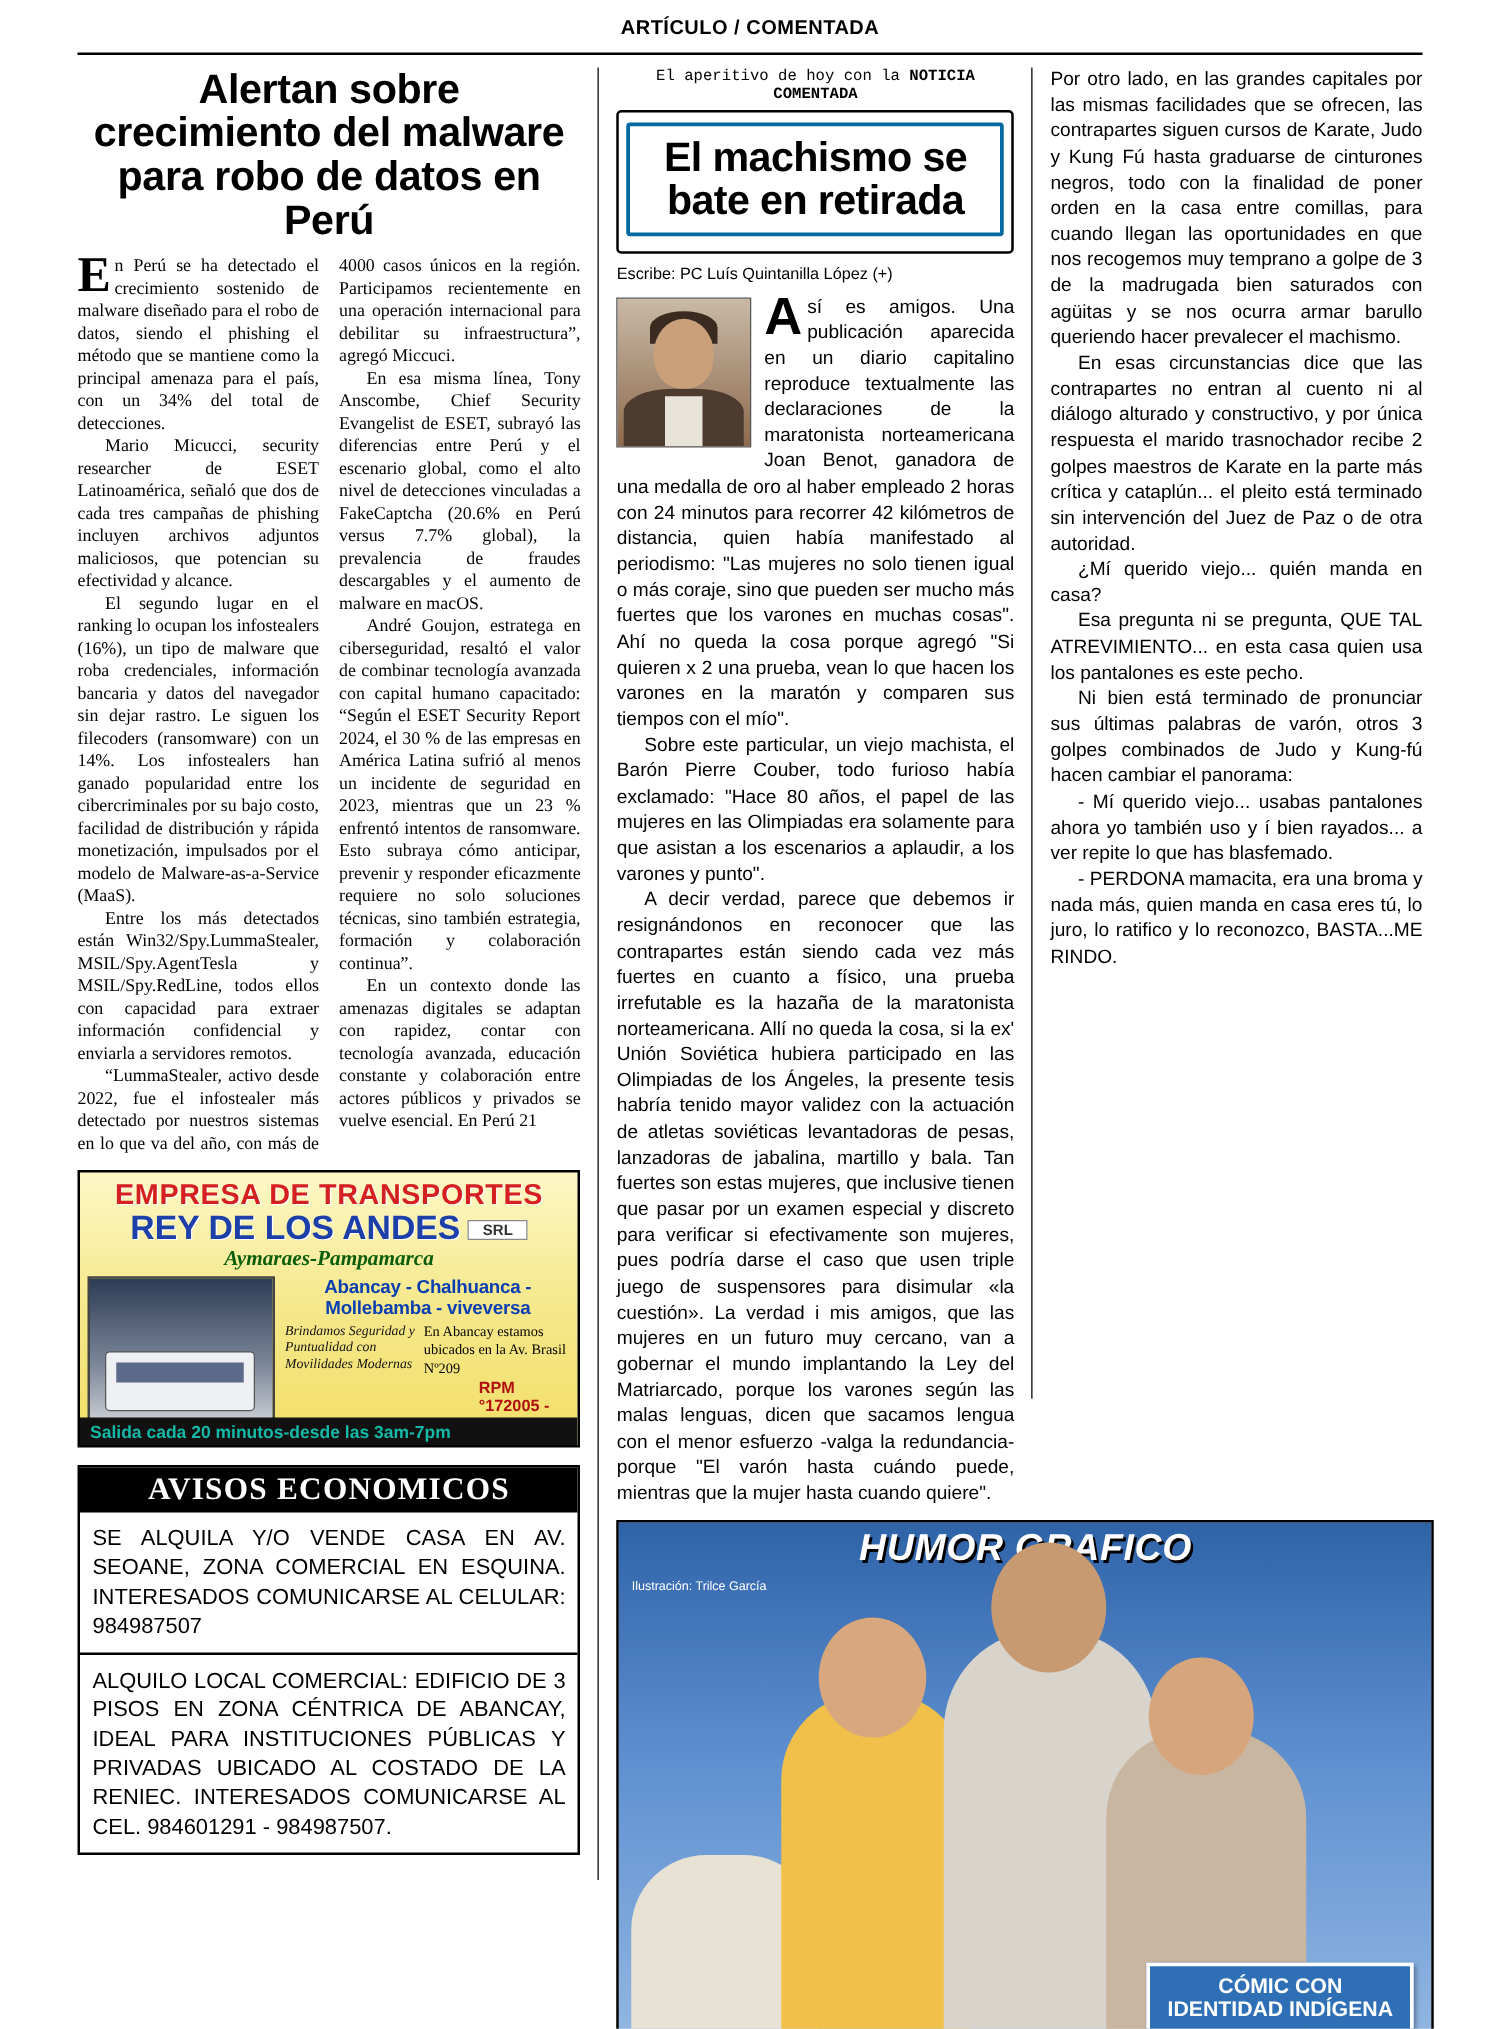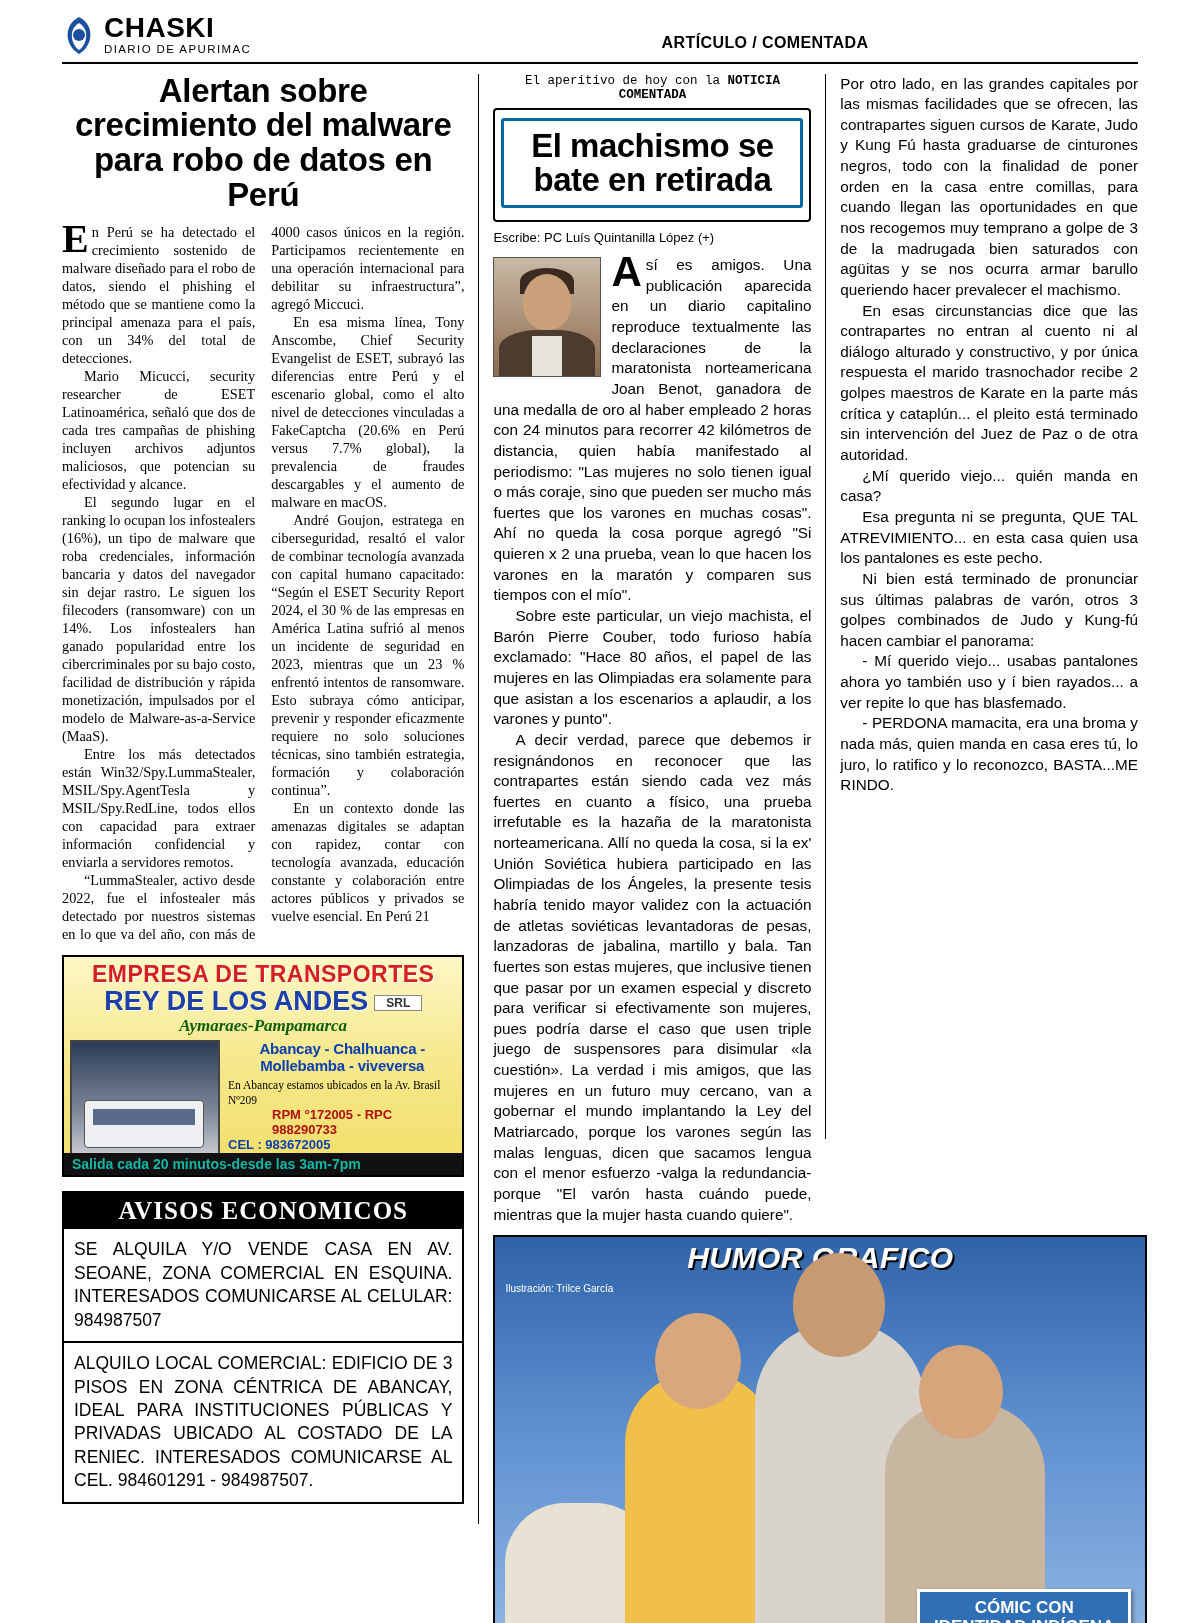--- a/index.html
+++ b/index.html
@@ -126,33 +126,20 @@
   .f2 { left:260px; bottom:0; width:170px; height:380px; }
   .f3 { left:390px; bottom:0; width:160px; height:300px; }
   .f4 { left:10px; bottom:0; width:150px; height:200px; }
 </style>
 </head>
 <body>
 
 <div class="page">
 
   <div class="masthead">
-    <div class="mh-left">
-      <span class="mh-logo">
-        <svg width="34" height="40" viewBox="0 0 34 40">
-          <path d="M17 2 C9 6 4 14 6 24 C8 33 14 37 17 39 C20 37 26 33 28 24 C30 14 25 6 17 2 Z" fill="#1b4fa0"></path>
-          <path d="M17 8 C12 11 9 16 10 23 C11 29 14 33 17 35 C20 33 23 29 24 23 C25 16 22 11 17 8 Z" fill="#ffffff"></path>
-          <circle cx="17" cy="20" r="6" fill="#1b4fa0"></circle>
-        </svg>
-      </span>
-      <div class="mh-titles">
-        <div class="mh-title">CHASKI</div>
-        <div class="mh-sub">DIARIO DE APURIMAC</div>
-      </div>
-    </div>
     <div class="mh-center">ARTÍCULO / COMENTADA</div>
   </div>
 
   <div class="cols">
 
     <div class="col1">
 
       <div class="headline">Alertan sobre crecimiento del malware para robo de datos en Perú</div>
 
       <div class="twocol">
@@ -172,20 +159,21 @@
           <span>REY DE LOS ANDES</span><span class="at-srl">SRL</span>
         </div>
         <div class="at-sub">Aymaraes-Pampamarca</div>
         <div class="at-row">
           <div class="at-photo">
               <div class="at-bus"></div>
             </div>
           <div class="at-info">
             <div class="at-cities">Abancay - Chalhuanca - Mollebamba - viveversa</div>
             <div style="display:flex; gap:6px; margin-top:4px;">
+              <div class="at-left-italic">Brindamos Seguridad y Puntualidad con Movilidades Modernas</div>
               <div style="flex:1;">
                 <div class="at-addr">En Abancay estamos ubicados en la Av. Brasil Nº209</div>
                 <div class="at-rpm">RPM °172005 - RPC 988290733</div>
                 <div class="at-cel">CEL : 983672005</div>
               </div>
             </div>
             <div class="at-addr" style="text-align:right;">En Chalhuanca estamos ubicados en el Jr. Leoncio Prado s/n</div>
 
           </div>
         </div>

